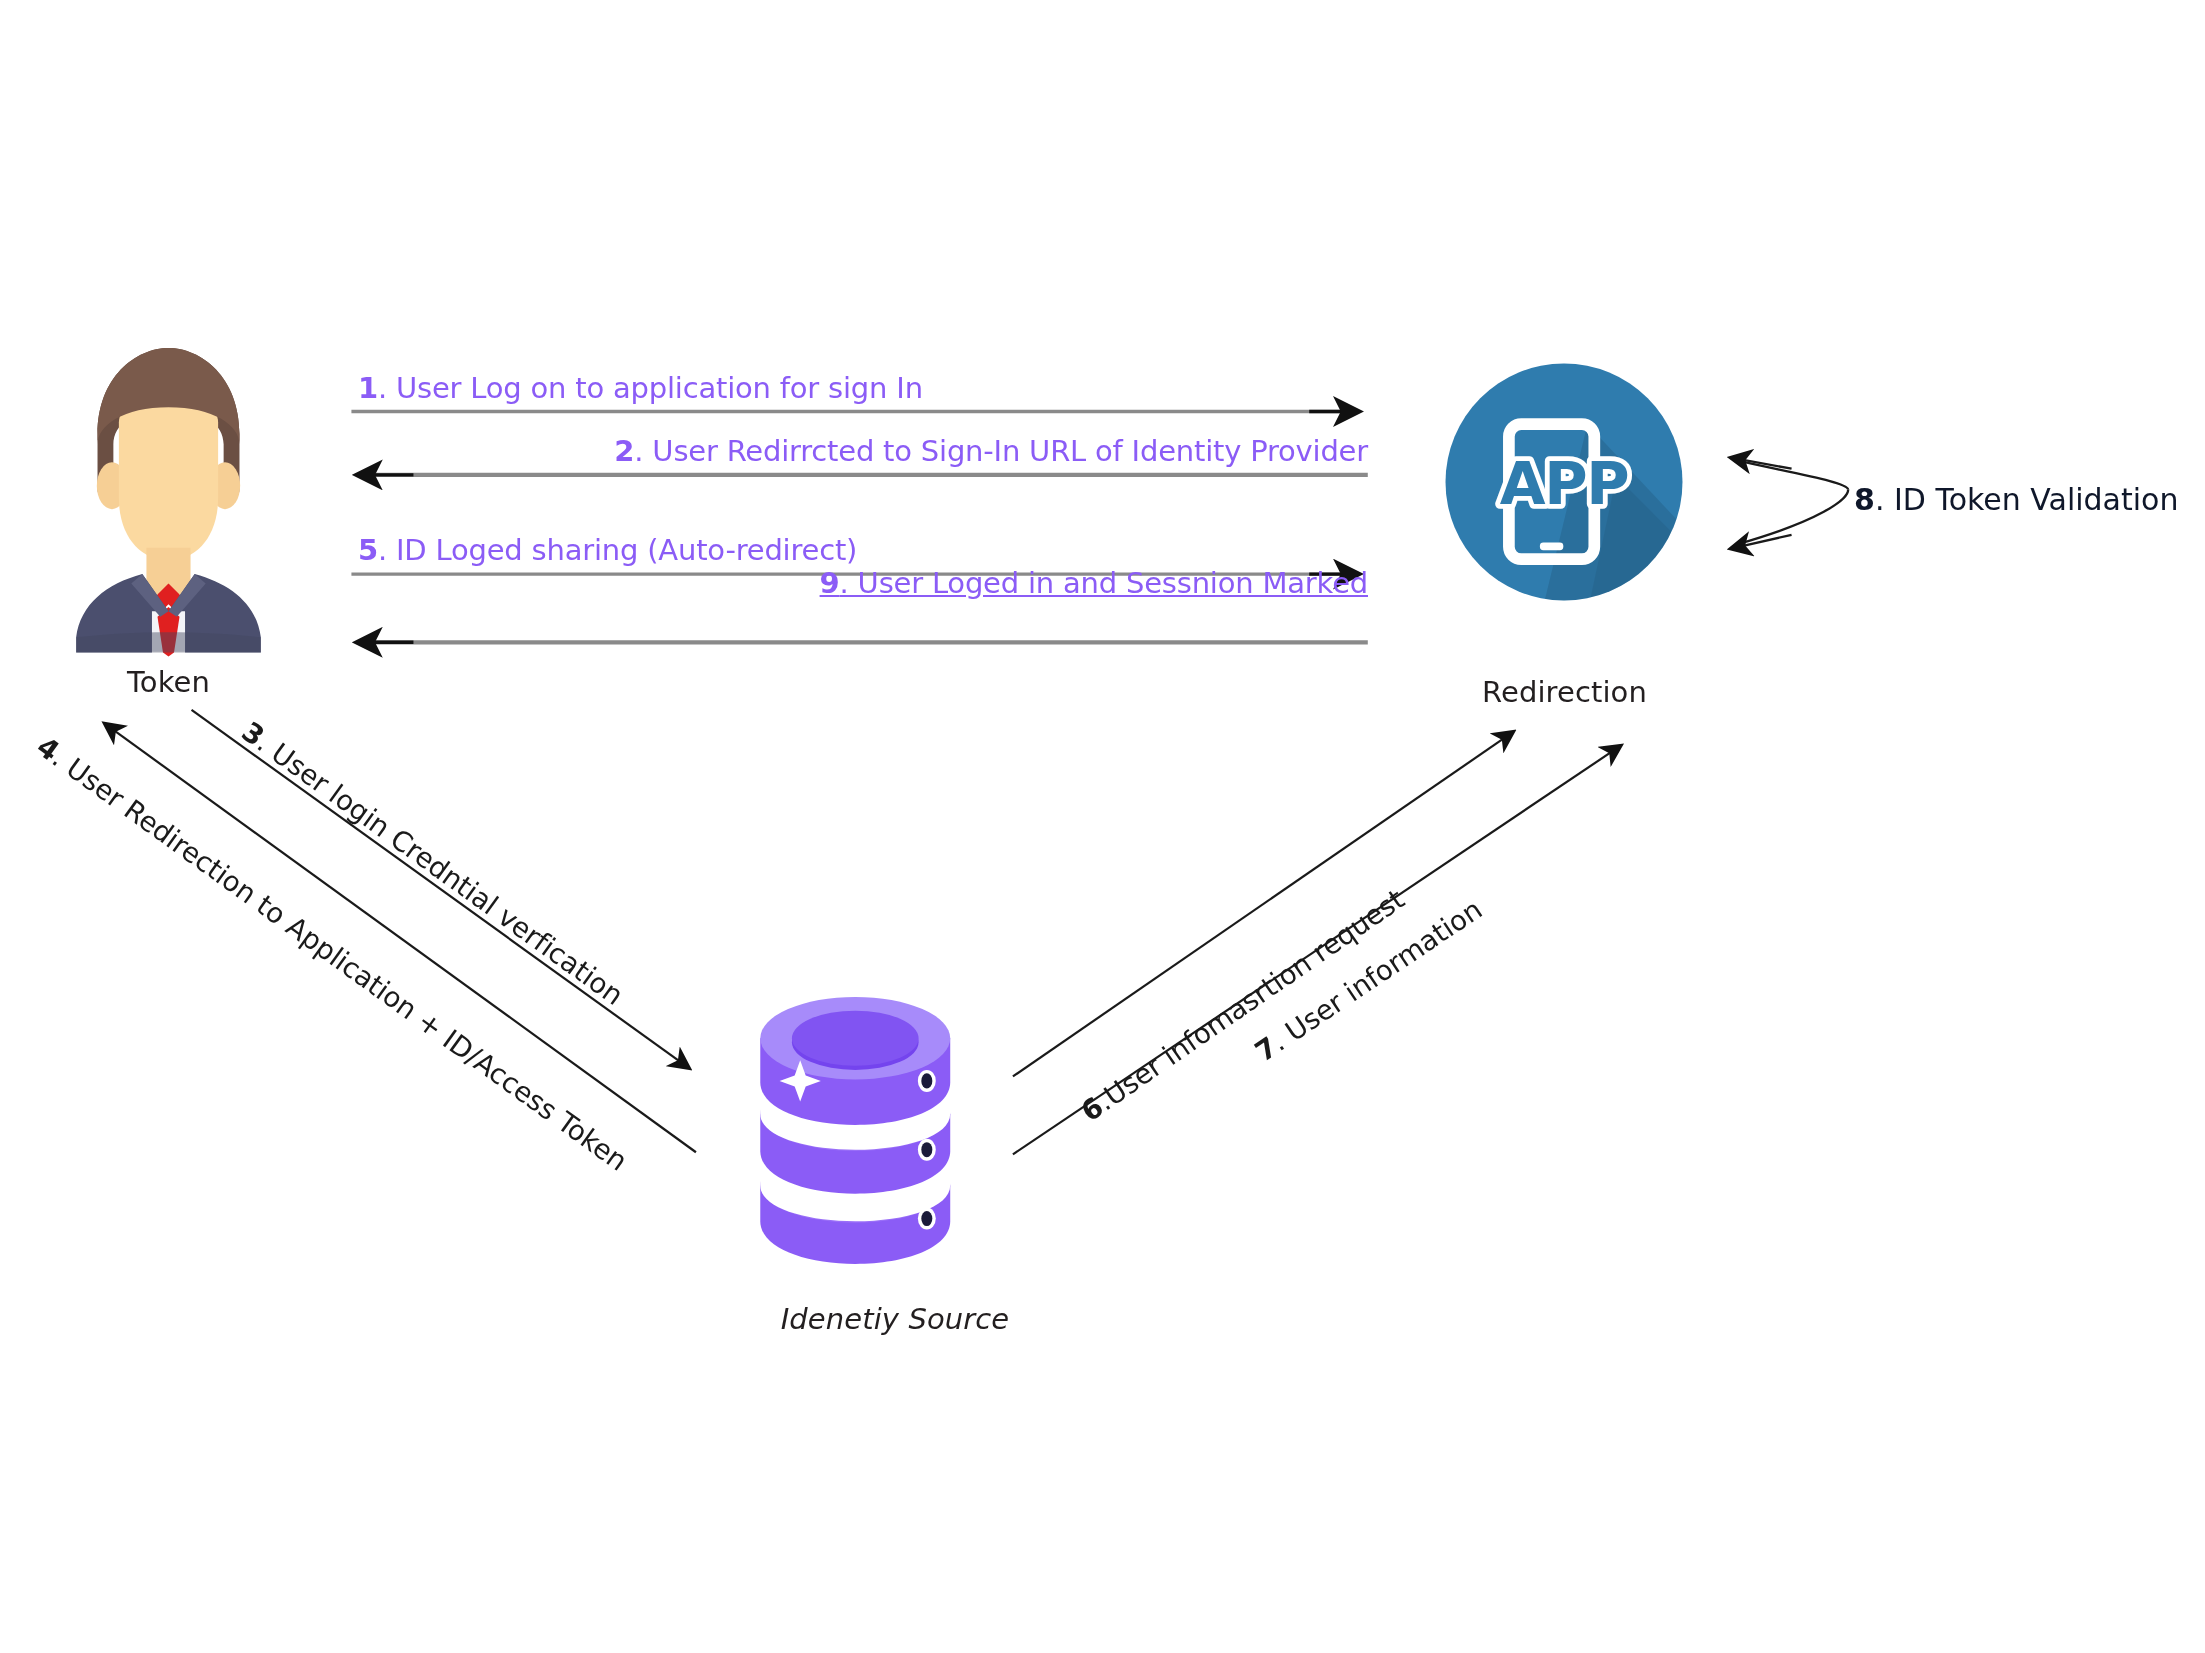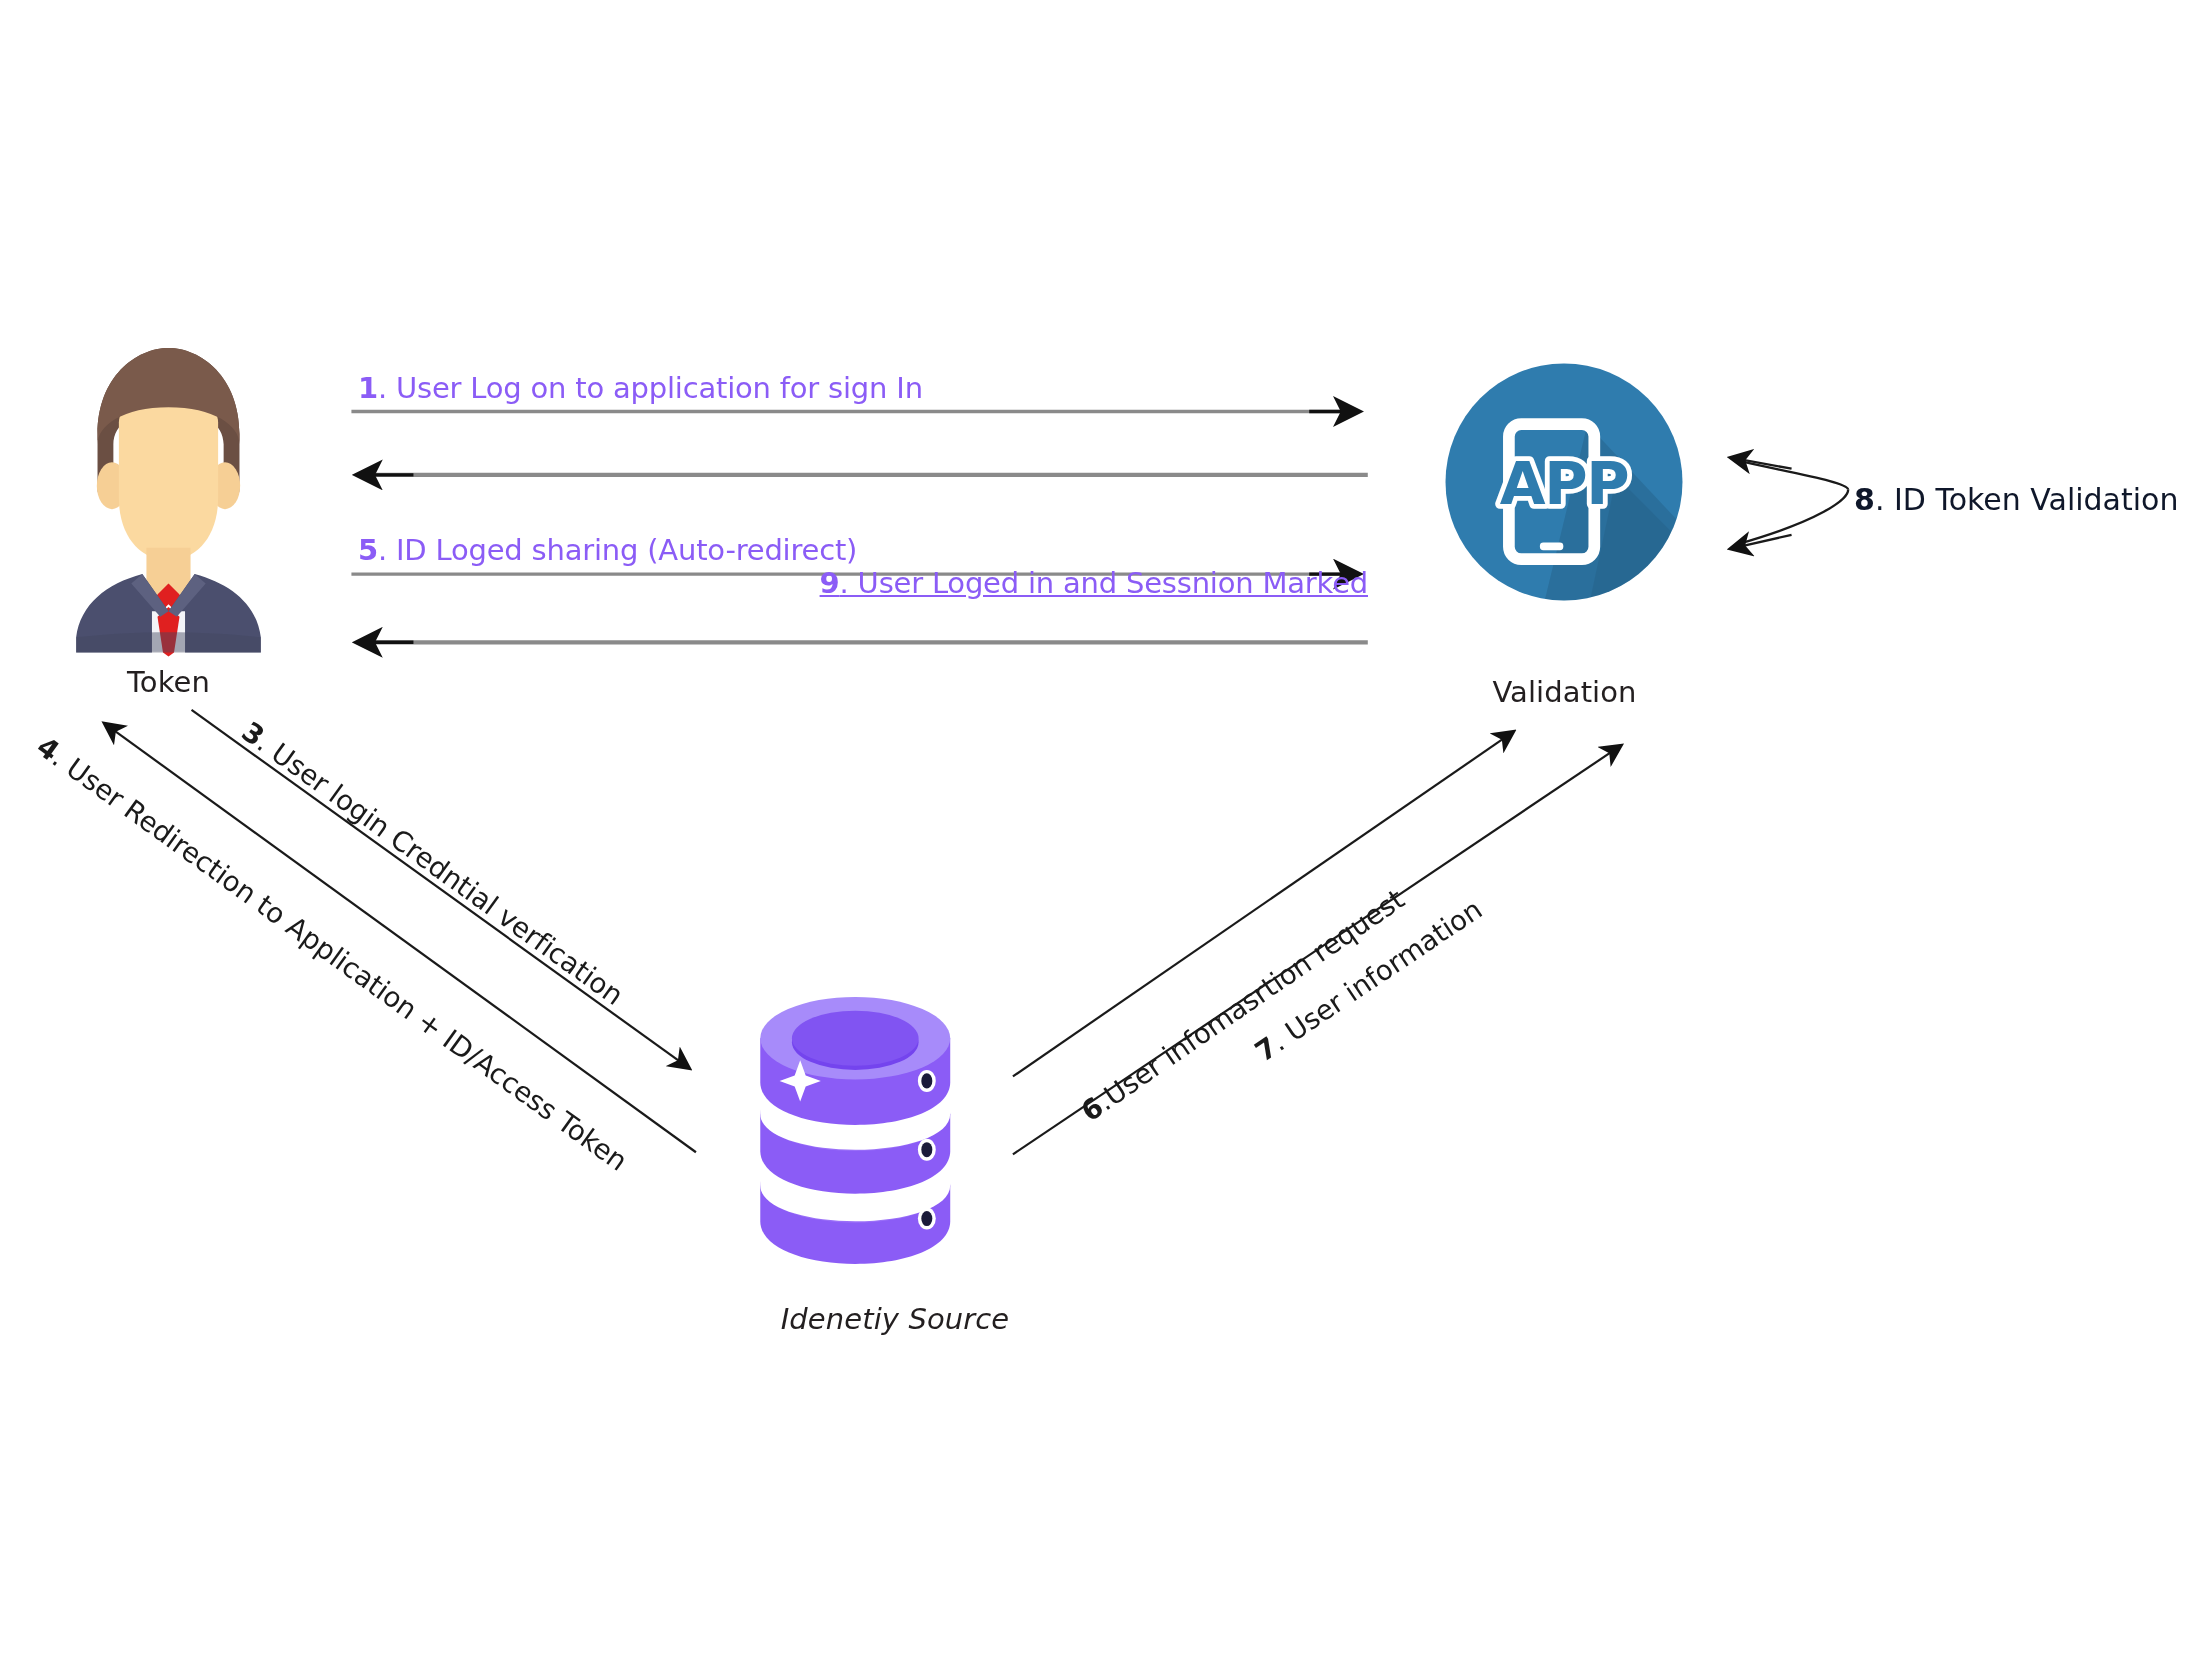--- a/index.html
+++ b/index.html
@@ -135,21 +135,21 @@
       <rect x="100" y="96" width="124" height="196" rx="18" ry="18" fill="none" stroke="#ffffff" stroke-width="17"></rect>
 
       <rect x="145" y="268" width="34" height="11" rx="5" ry="5" fill="#ffffff"></rect>
 
       <text x="180" y="212" text-anchor="middle" font-family="DejaVu Sans, Liberation Sans, sans-serif" font-size="86" font-weight="bold" fill="#ffffff" letter-spacing="-2">APP</text>
 
       <text x="180" y="212" text-anchor="middle" font-family="DejaVu Sans, Liberation Sans, sans-serif" font-size="86" font-weight="bold" fill="none" stroke="#ffffff" stroke-width="14" stroke-linejoin="round" letter-spacing="-2" opacity="1">APP</text>
       <text x="180" y="212" text-anchor="middle" font-family="DejaVu Sans, Liberation Sans, sans-serif" font-size="86" font-weight="bold" fill="#2f7cae" letter-spacing="-2">APP</text>
     </svg>
   </div>
-  <div class="node-caption" style="left:1454px; top:675px; width:221px;">Validation</div>
+  <div class="node-caption" style="left:1454px; top:675px; width:221px;">Redirection</div>
 
   <div class="icon-wrap" style="left:741px; top:979px; width:234px; height:296px;">
     <svg width="234" height="296" viewBox="0 0 340 430" xmlns="http://www.w3.org/2000/svg">
 
       <path d="M28 300 L28 352 C28 390 92 414 166 414 C240 414 304 390 304 352 L304 300 Z" fill="#8b5cf6"></path>
       <ellipse cx="166" cy="300" rx="138" ry="54" fill="#9a6ff8"></ellipse>
 
       <path d="M28 268 L28 300 C28 332 92 352 166 352 C240 352 304 332 304 300 L304 268 Z" fill="#ffffff"></path>
       <ellipse cx="166" cy="268" rx="138" ry="52" fill="#ffffff"></ellipse>
 
@@ -231,20 +231,23 @@
       <path d="M2682 710 C2684 724 2640 756 2520 790" fill="none" stroke="#1a1a1a" stroke-width="3.4"></path>
       <line x1="2600" y1="680" x2="2512" y2="664" stroke="#1a1a1a" stroke-width="3.4" marker-end="url(#headThin)"></line>
       <line x1="2600" y1="776" x2="2512" y2="796" stroke="#1a1a1a" stroke-width="3.4" marker-end="url(#headThin)"></line>
     </g>
   </svg>
 
   <div class="hlabel" style="left:358px; top:371px;">
     <span class="num">1</span><span>. User Log on to application for sign In</span>
   </div>
 
+  <div class="hlabel right" style="left:358px; top:434px; width:1010px;">
+    <span class="num">2</span><span>. User Redirrcted to Sign-In URL of Identity Provider</span>
+  </div>
 
   <div class="hlabel" style="left:358px; top:533px;">
     <span class="num">5</span><span>. ID Loged sharing (Auto-redirect)</span>
   </div>
 
   <div class="hlabel right" style="left:358px; top:566px; width:1010px;text-decoration:underline;">
     <span class="num">9</span><span>. User Loged in and Sessnion Marked</span>
   </div>
 
   <div class="dlabel" style="left:255px; top:715px; transform: rotate(35.8deg);">

